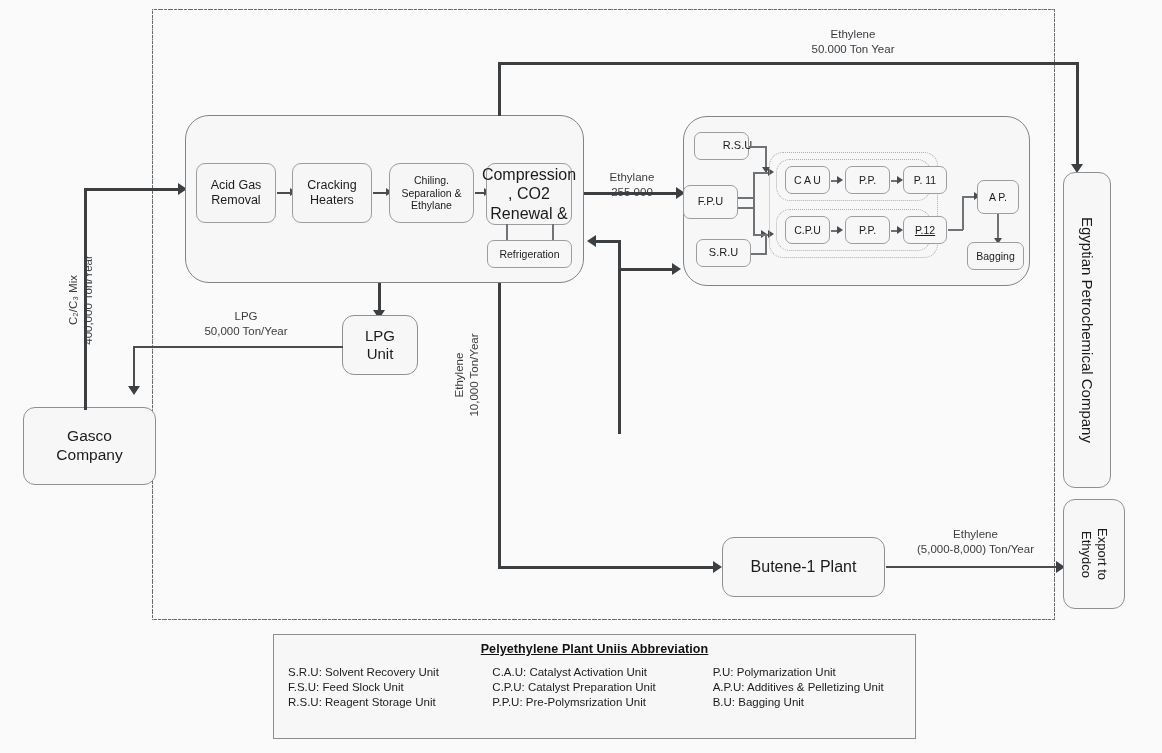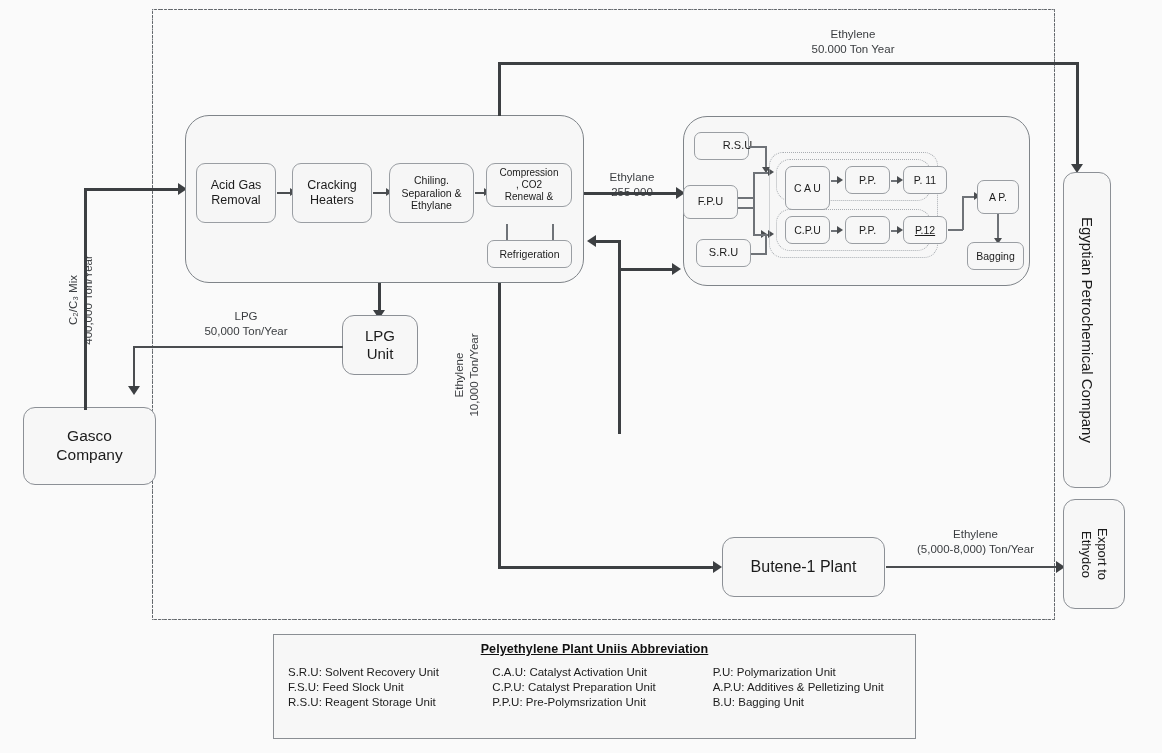--- a/index.html
+++ b/index.html
@@ -85,21 +85,21 @@
 Heaters</div>
   <div class="ln thin h" style="left:373px;top:192px;width:14px;"></div>
   <div class="ar sm r" style="left:386px;top:188px;"></div>
 
   <div class="box sub" style="left:389px;top:163px;width:85px;height:60px;font-size:10.5px;white-space:pre-line;border-radius:11px;">Chiling.
 Separalion &amp;
 Ethylane</div>
   <div class="ln thin h" style="left:475px;top:192px;width:11px;"></div>
   <div class="ar sm r" style="left:484px;top:188px;"></div>
 
-  <div class="box sub" style="left:486px;top:163px;width:86px;height:44px;font-size:10px;white-space:pre-line;">Compression
+  <div class="box sub" style="left:486px;top:163px;width:86px;height:62px;font-size:16px;white-space:pre-line;">Compression
 , CO2
 Renewal &amp;</div>
 
   <div class="ln hair v" style="left:506px;top:224px;height:17px;"></div>
   <div class="ln hair v" style="left:552px;top:224px;height:17px;"></div>
 
   <div class="box tiny" style="left:487px;top:240px;width:85px;height:28px;font-size:10.5px;">Refrigeration</div>
 
   <div class="ln v" style="left:378px;top:283px;height:30px;"></div>
   <div class="ar d" style="left:373px;top:310px;"></div>
@@ -157,21 +157,21 @@
   <div class="ln hair v" style="left:753px;top:172px;height:63px;"></div>
   <div class="ln hair h" style="left:753px;top:172px;width:17px;"></div>
   <div class="ar sm r" style="left:768px;top:168px;"></div>
   <div class="ln hair h" style="left:753px;top:234px;width:17px;"></div>
   <div class="ar sm r" style="left:768px;top:230px;"></div>
 
   <div class="dotwrap" style="left:769px;top:152px;width:169px;height:106px;"></div>
   <div class="dotwrap" style="left:776px;top:159px;width:155px;height:42px;"></div>
   <div class="dotwrap" style="left:776px;top:209px;width:155px;height:42px;"></div>
 
-  <div class="box tiny" style="left:785px;top:166px;width:45px;height:44px;font-size:10.5px;">C A U</div>
+  <div class="box tiny" style="left:785px;top:166px;width:45px;height:28px;font-size:10.5px;">C A U</div>
   <div class="ln hair h" style="left:831px;top:180px;width:8px;"></div>
   <div class="ar sm r" style="left:837px;top:176px;"></div>
   <div class="box tiny" style="left:845px;top:166px;width:45px;height:28px;font-size:10.5px;">P.P.</div>
   <div class="ln hair h" style="left:891px;top:180px;width:8px;"></div>
   <div class="ar sm r" style="left:897px;top:176px;"></div>
   <div class="box tiny" style="left:903px;top:166px;width:44px;height:28px;font-size:10.5px;">P. 11</div>
 
   <div class="box tiny" style="left:785px;top:216px;width:45px;height:28px;font-size:10.5px;">C.P.U</div>
   <div class="ln hair h" style="left:831px;top:230px;width:8px;"></div>
   <div class="ar sm r" style="left:837px;top:226px;"></div>

